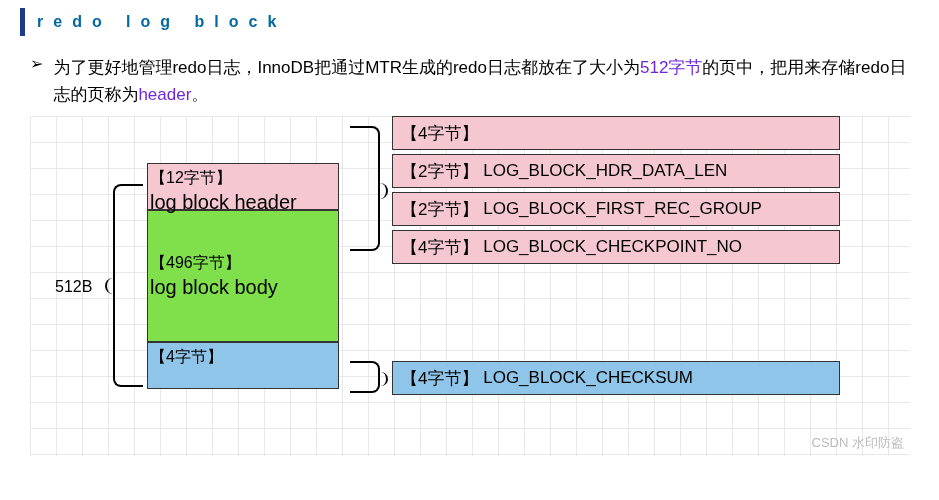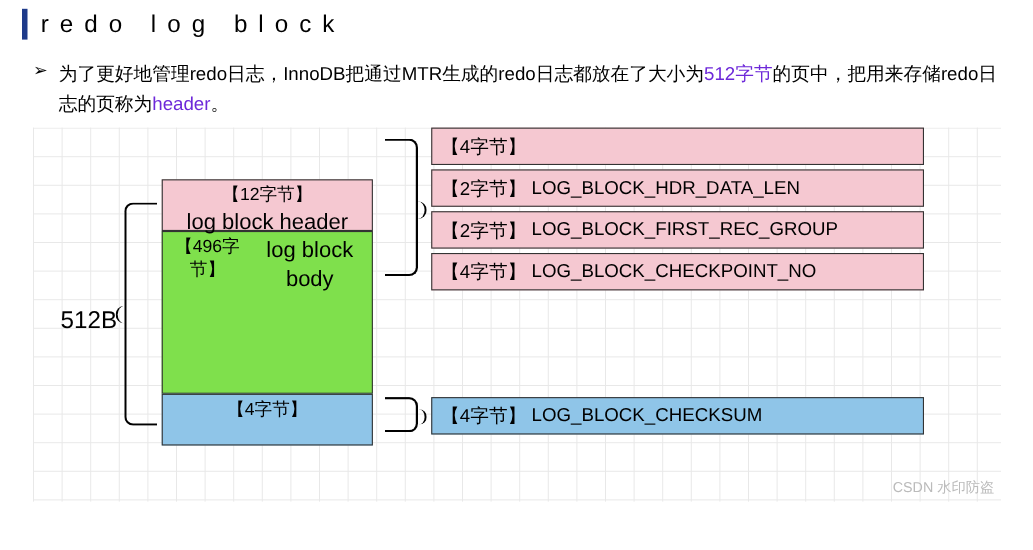--- a/index.html
+++ b/index.html
@@ -1,36 +1,36 @@
 <!DOCTYPE html>
 <html><head>
 <meta charset="utf-8">
 <style>
 *{margin:0;padding:0;box-sizing:border-box}
 body{font-family:"Microsoft YaHei",Arial,sans-serif;font-size:16px;background:#fff;width:939px;height:500px;position:relative}
 .title-bar{display:flex;align-items:center;padding:8px 20px}
 .blue-bar{width:5px;height:28px;background:#1e3a8a;margin-right:12px}
-.title{color:#000000;font-size:22px;letter-spacing:10px;font-weight:normal}
+.title{color:#0369a1;font-size:16px;letter-spacing:10px;font-weight:bold}
 .content{padding:10px 30px 0 30px}
 .bullet-line{display:flex;align-items:flex-start;margin-bottom:6px}
 .bullet{margin-right:10px;color:#000;font-size:16px}
 .desc{line-height:1.6;font-size:17px}
 .kw-blue{color:#6d28d9}
 .grid-bg{background-image:linear-gradient(#e8e8e8 1px,transparent 1px),linear-gradient(90deg,#e8e8e8 1px,transparent 1px);background-size:26px 26px}
 .diagram{position:relative;margin:8px auto 0 auto;width:880px;height:340px}
-.label512{position:absolute;left:25px;top:162px;font-size:22px;color:#000}
+.label512{position:absolute;left:25px;top:162px;font-size:16px;color:#000}
 .brace-left{position:absolute;left:83px;top:68px;width:30px;height:203px;border-left:2px solid #000;border-top:2px solid #000;border-bottom:2px solid #000;border-radius:8px 0 0 8px}
 .brace-left::before{content:"";position:absolute;left:-10px;top:92px;width:10px;height:16px;border-left:2px solid #000;border-top-left-radius:8px;border-bottom-left-radius:8px}
 .block-stack{position:absolute;left:117px;top:47px;width:192px}
-.box{border:1.5px solid #333;text-align:center;padding:4px 2px;line-height:1.3}
+.box{border:1.5px solid #333;padding:4px 2px;line-height:1.3}
 .box-pink{background:#f5c8d1}
 .box-green{background:#7fe04c}
 .box-blue{background:#8fc5e8}
 .hdr-box{height:47px}
-.body-box{height:148px;display:flex;flex-direction:row;justify-content:center}
+.body-box{height:132px;display:flex;flex-direction:column;justify-content:center}
 .trailer-box{height:47px}
 .box-title{font-size:16px}
 .box-sub{font-size:20px}
 .brace-r1{position:absolute;left:320px;top:10px;width:30px;height:125px;border-right:2px solid #000;border-top:2px solid #000;border-bottom:2px solid #000;border-radius:0 8px 8px 0}
 .brace-r1::before{content:"";position:absolute;right:-10px;top:55px;width:10px;height:16px;border-right:2px solid #000;border-top-right-radius:8px;border-bottom-right-radius:8px}
 .brace-r2{position:absolute;left:320px;top:245px;width:30px;height:32px;border-right:2px solid #000;border-top:2px solid #000;border-bottom:2px solid #000;border-radius:0 8px 8px 0}
 .brace-r2::before{content:"";position:absolute;right:-10px;top:9px;width:10px;height:14px;border-right:2px solid #000;border-top-right-radius:8px;border-bottom-right-radius:8px}
 .right-stack{position:absolute;left:362px;top:0;width:448px}
 .rbox{border:1.5px solid #333;padding:5px 8px;margin-bottom:4px;font-size:17px;text-align:left;height:34px;display:flex;align-items:center}
 .rbox-blue{position:absolute;left:362px;top:245px;width:448px;border:1.5px solid #333;padding:5px 8px;font-size:17px;height:34px;display:flex;align-items:center;background:#8fc5e8}

